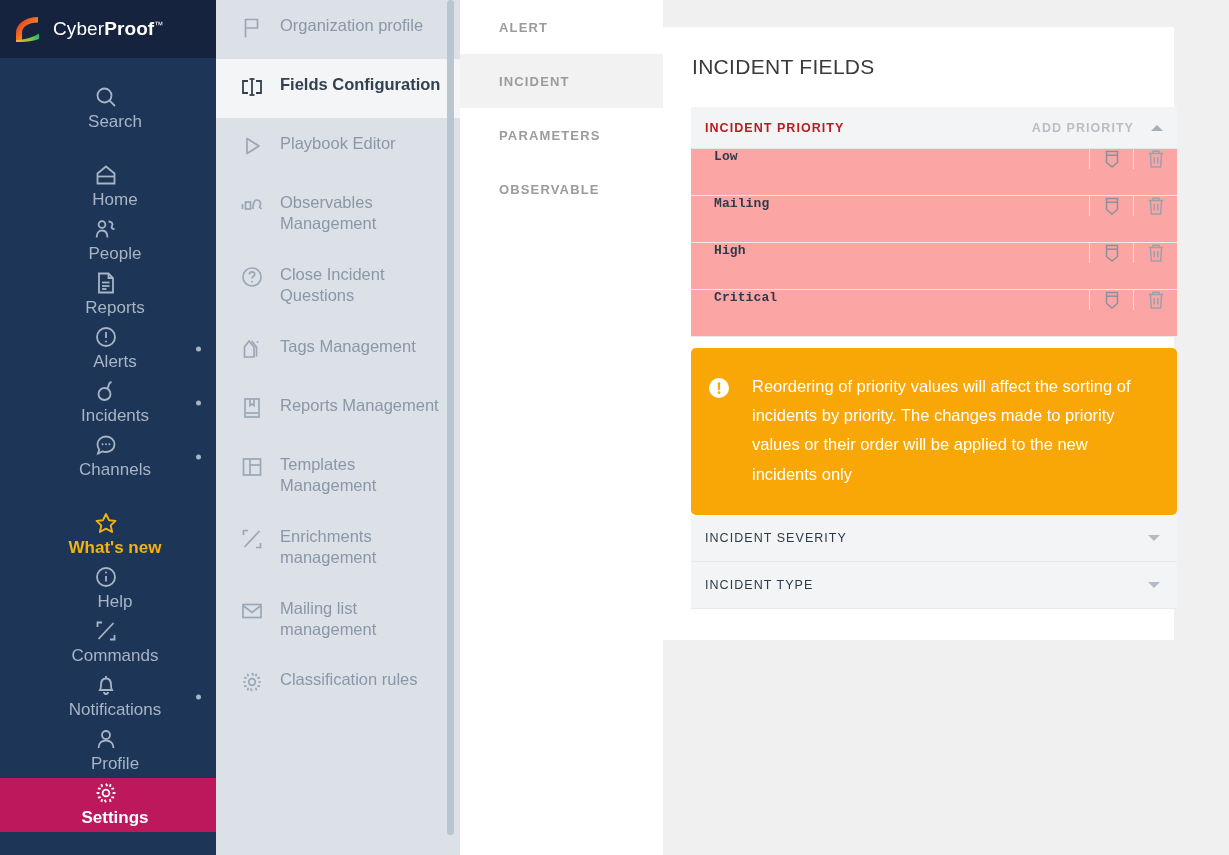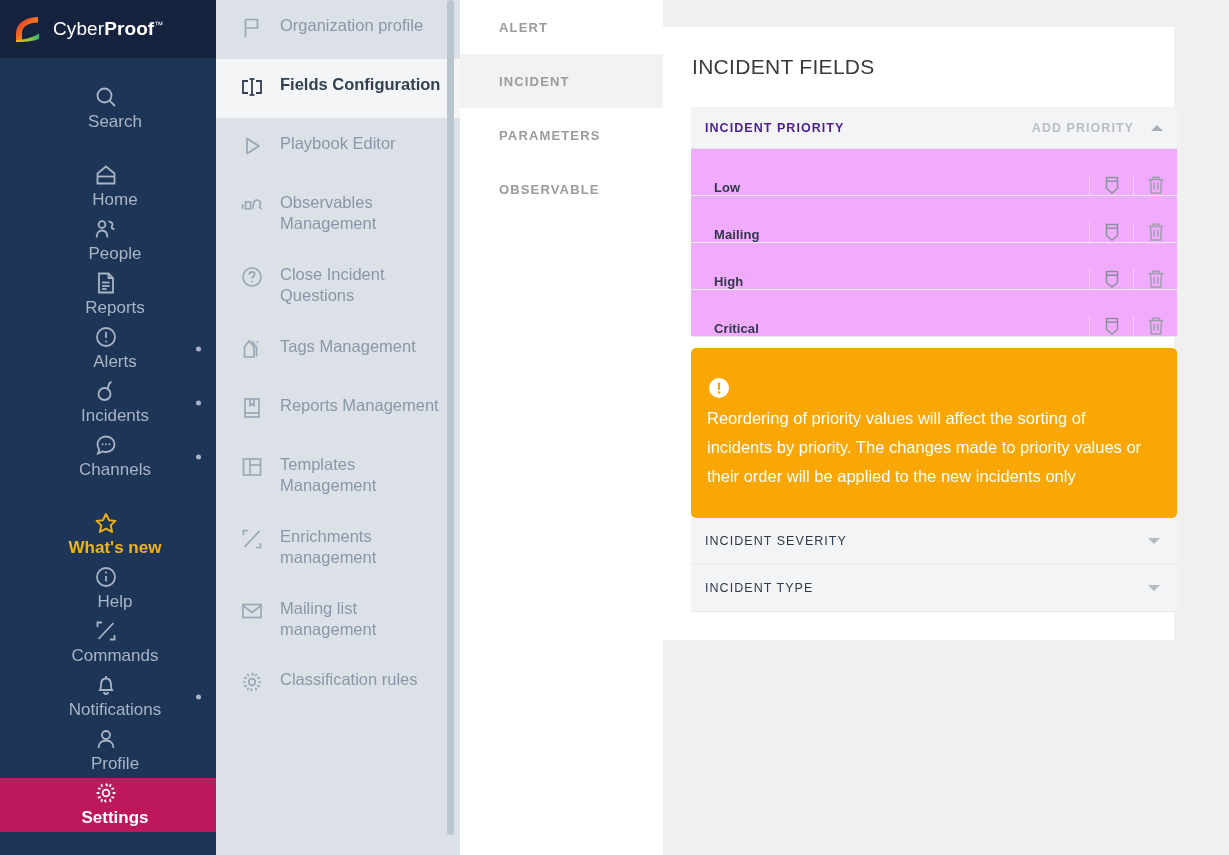--- a/index.html
+++ b/index.html
@@ -124,62 +124,61 @@
 
   .panel { width: 486px; }
   .panel-header {
     height: 42px; background: #f3f4f6;
     display: flex; align-items: center;
     padding: 0 14px 0 14px;
     border-bottom: 1px solid #e4e6e9;
   }
   .panel-header .ph-title {
     font-size: 12.5px; font-weight: 700; letter-spacing: 1.05px;
-    color: #4c1d95; flex: 1 1 auto;
+    color: #b91c1c; flex: 1 1 auto;
   }
   .ph-action {
     font-size: 12.5px; font-weight: 700; letter-spacing: 1.05px;
     color: #b9bdc4; cursor: pointer; margin-right: 17px;
   }
   .caret { width: 0; height: 0; cursor: pointer; }
   .caret-up {
     border-left: 6px solid transparent;
     border-right: 6px solid transparent;
     border-bottom: 6px solid #a8aeb6;
   }
   .caret-down {
     border-left: 6px solid transparent;
     border-right: 6px solid transparent;
     border-top: 6px solid #b5bbc2;
   }
 
   .prio-row {
-    height: 47px; display: flex; align-items: flex-end;
-    background: #f0abfc; border-bottom: 1px solid #e9eaec;
+    height: 47px; display: flex; align-items: flex-start;
+    background: #fca5a5; border-bottom: 1px solid #e9eaec; font-family: Liberation Mono, monospace;
   }
   .prio-bar { width: 5px; flex: 0 0 5px; }
   .prio-name {
     flex: 1 1 auto; display: flex; align-items: center;
     padding-left: 18px; font-size: 13px; font-weight: 700;
     color: #2e3a49; letter-spacing: .1px;
   }
   .prio-btn {
     width: 44px; flex: 0 0 44px;
     display: flex; align-items: center; justify-content: center;
     border-left: 1px solid #e4e6e9; cursor: pointer;
   }
 
   .alert-banner {
     background: #f9a707; color: #ffffff;
     border-radius: 5px;
     margin-top: 11px;
     display: flex; align-items: flex-start;
     padding: 24px 22px 26px 16px;
     width: 486px;
-    flex-direction: column;
   }
   .alert-icon {
     flex: 0 0 24px; width: 24px; margin-right: 21px; padding-top: 4px;
   }
   .alert-text {
     font-size: 16.5px; line-height: 1.77; font-weight: 400;
   }
 
   .collapsed-panel {
     height: 47px; background: #f3f4f6;

